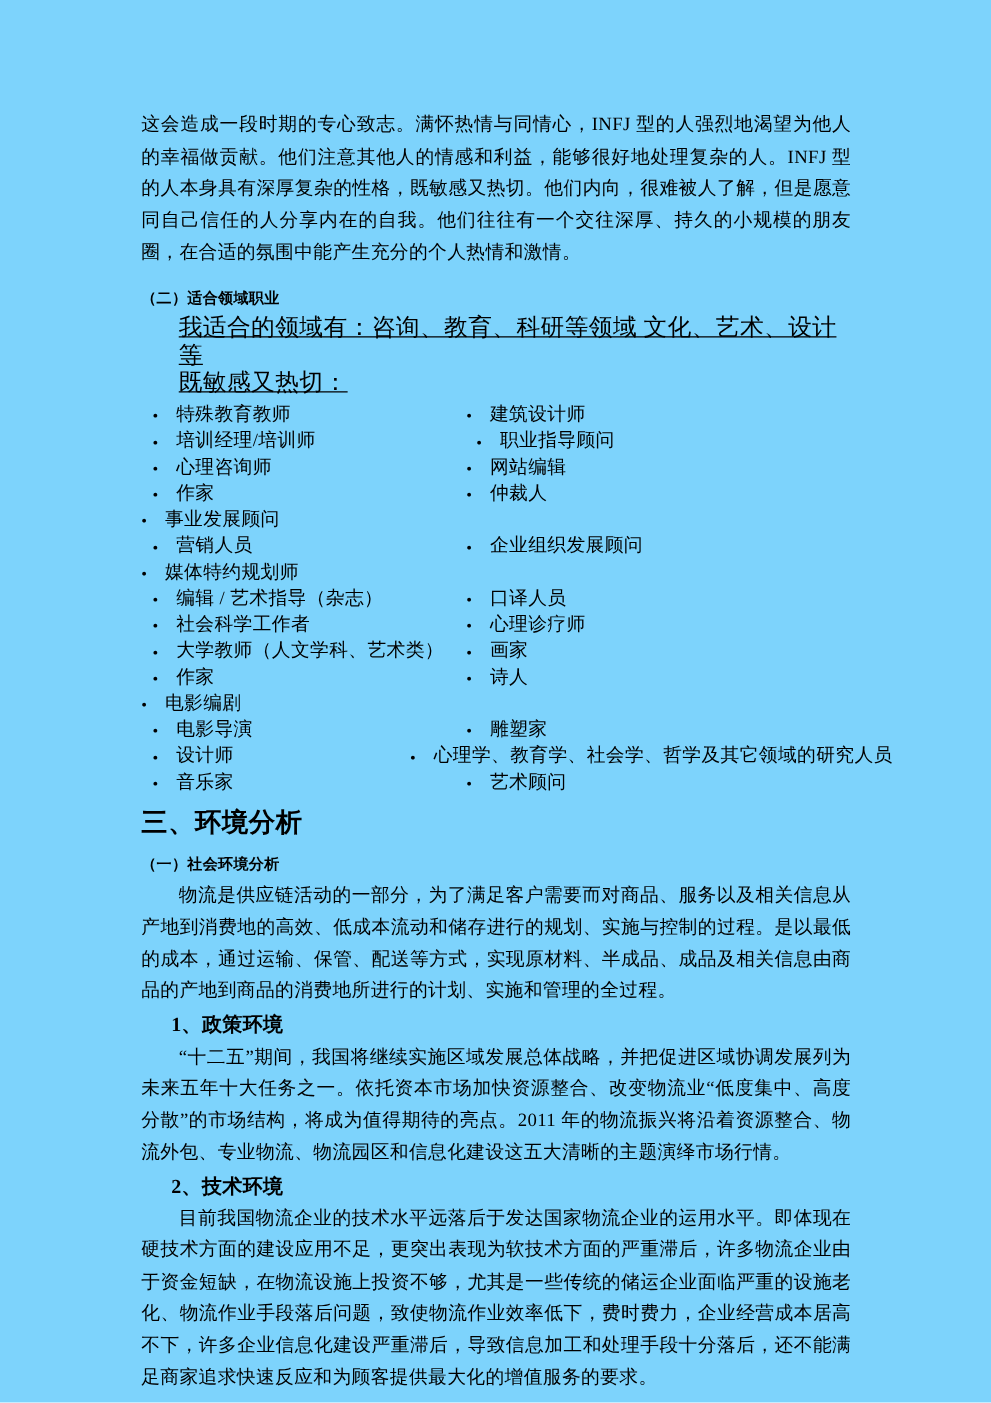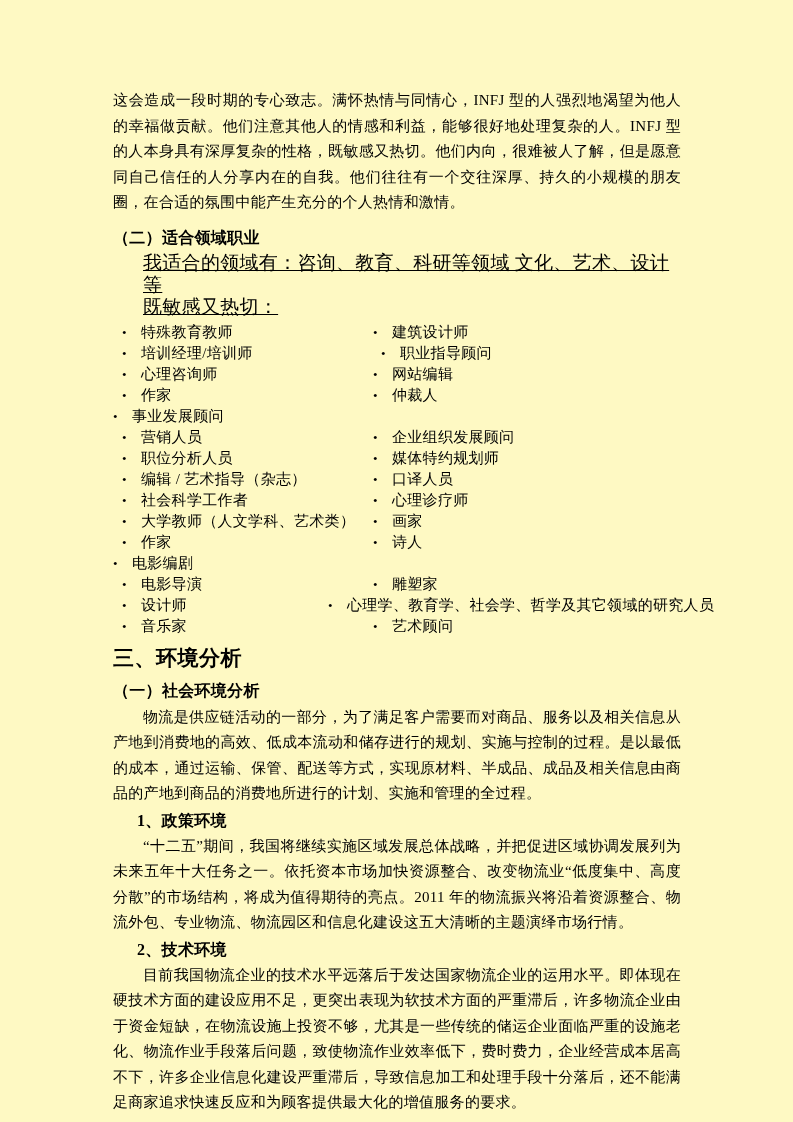--- a/index.html
+++ b/index.html
@@ -5,36 +5,36 @@
   * { margin: 0; padding: 0; box-sizing: border-box; }
   html, body { background: #ffffff; }
   body {
     width: 793px; height: 1122px;
     font-family: "Liberation Serif", "DejaVu Serif", serif;
     color: #000000;
     overflow: hidden;
   }
   .page {
     width: 793px; height: 1122px;
-    background: #fef9c3;
+    background: #7dd3fc;
     position: relative;
   }
   .content {
     padding: 88px 112px 0 113px;
   }
   p.body-para {
     font-size: 15px;
     line-height: 25.5px;
     text-align: justify;
     text-justify: inter-ideograph;
     letter-spacing: 0.3px;
   }
   p.indent2 { text-indent: 2em; }
   .h-sub {
-    font-size: 16px;
+    font-size: 12px;
     font-weight: bold;
     line-height: 24px;
     margin-top: 10px;
     margin-bottom: 2px;
     letter-spacing: 0.3px;
   }
   .h-main {
     font-size: 21px;
     font-weight: bold;
     line-height: 30px;
@@ -111,21 +111,20 @@
         <div class="job-cell right"><span class="bullet">•</span><span>仲裁人</span></div>
       </div>
       <div class="job-row">
         <div class="job-cell right"><span class="bullet">•</span><span>事业发展顾问</span></div>
       </div>
       <div class="job-row">
         <div class="job-cell left"><span class="bullet">•</span><span>营销人员</span></div>
         <div class="job-cell right"><span class="bullet">•</span><span>企业组织发展顾问</span></div>
       </div>
       <div class="job-row">
-        <div class="job-cell left"><span class="bullet">•</span><span>职位分析人员</span></div>
         <div class="job-cell right"><span class="bullet">•</span><span>媒体特约规划师</span></div>
       </div>
       <div class="job-row">
         <div class="job-cell left"><span class="bullet">•</span><span>编辑 / 艺术指导（杂志）</span></div>
         <div class="job-cell right"><span class="bullet">•</span><span>口译人员</span></div>
       </div>
       <div class="job-row">
         <div class="job-cell left"><span class="bullet">•</span><span>社会科学工作者</span></div>
         <div class="job-cell right"><span class="bullet">•</span><span>心理诊疗师</span></div>
       </div>

